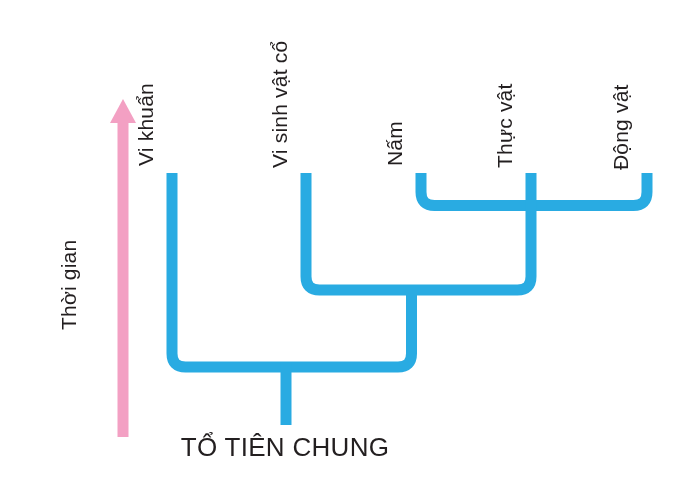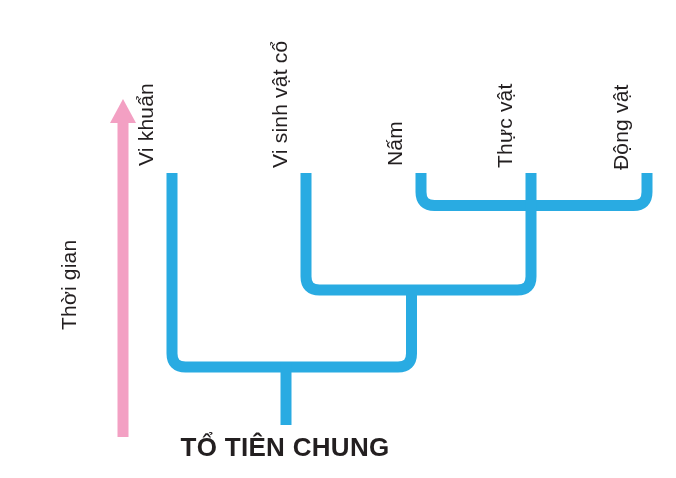--- a/index.html
+++ b/index.html
@@ -32,21 +32,21 @@
     transform-origin: 0% 100%;
     transform: rotate(-90deg);
     letter-spacing: 0.2px;
   }
   .root-label {
     position: absolute;
     left: 285px;
     top: 432px;
     transform: translateX(-50%);
     font-size: 26px;
-    font-weight: bold;
+    font-weight: normal;
     white-space: nowrap;
     letter-spacing: 0.3px;
   }
 </style>
 </head>
 <body style="color: rgb(35, 31, 32);">
 
 <div class="stage" style="background: rgb(255, 255, 255);">
 
   <svg class="tree-svg" width="676" height="478" viewBox="0 0 676 478" xmlns="http://www.w3.org/2000/svg">

